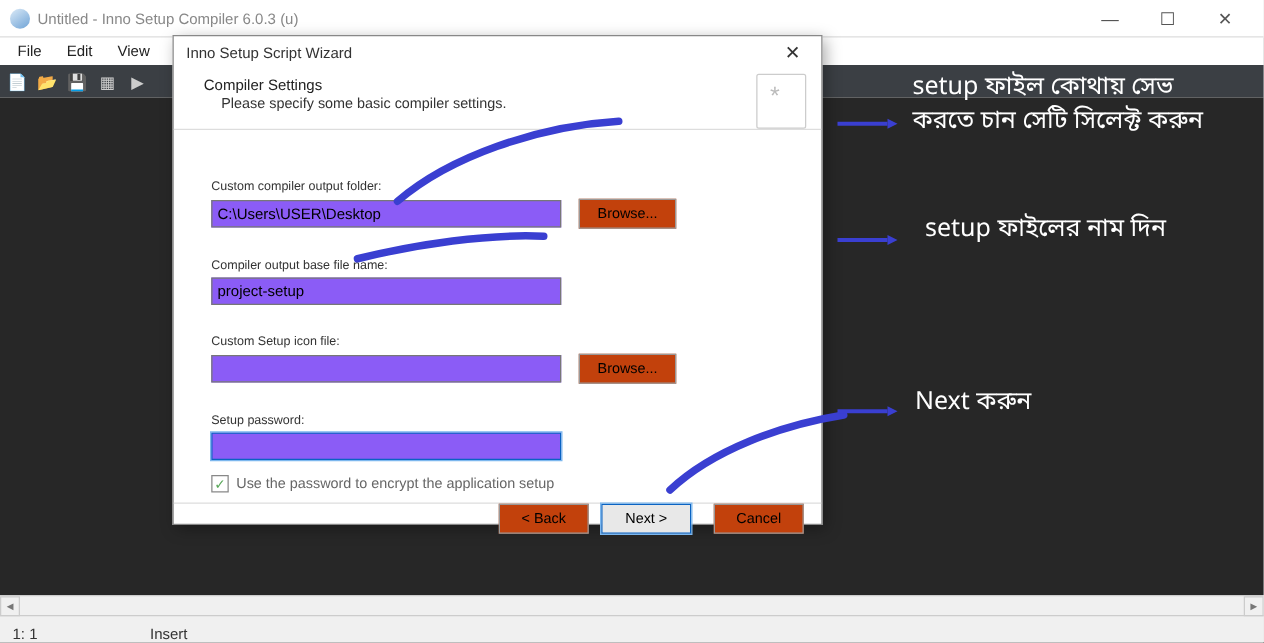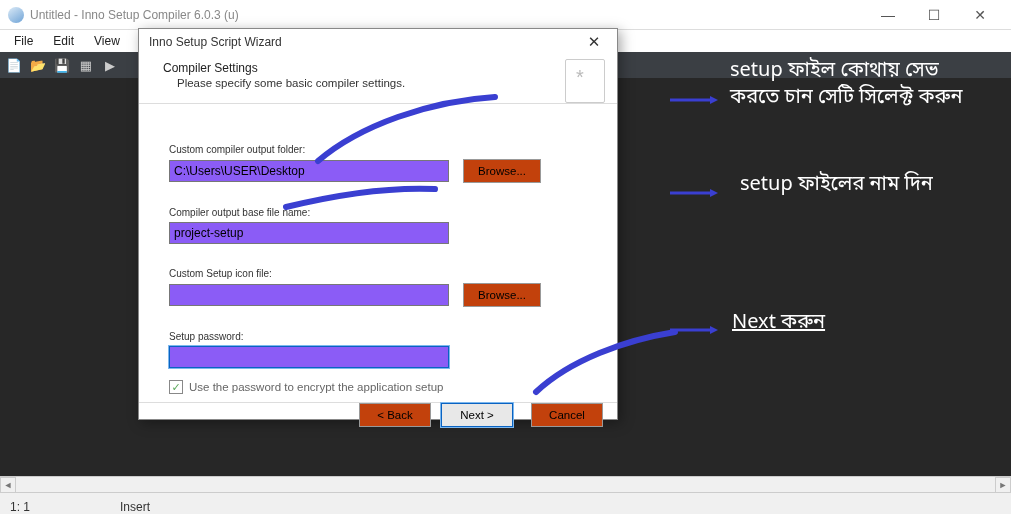--- a/index.html
+++ b/index.html
@@ -21,21 +21,21 @@
 
   .work-area { flex: 1; background: #272727; position:relative; }
 
   .status-bar { height: 22px; background:#f0f0f0; border-top:1px solid #ccc; display:flex; align-items:flex-end; font-size:12px; color:#333; padding:0 10px; gap:90px;}
 
   .hscroll { height:16px; background:#f0f0f0; border-top:1px solid #ccc; position:relative;}
   .hscroll .thumb-left { position:absolute; left:0; top:0; width:16px; height:16px; border:1px solid #ccc; display:flex;align-items:center;justify-content:center;font-size:9px;color:#777;}
   .hscroll .thumb-right { position:absolute; right:0; top:0; width:16px; height:16px; border:1px solid #ccc; display:flex;align-items:center;justify-content:center;font-size:9px;color:#777;}
 
   
-  .dialog { position:absolute; left:138px; top:28px; width:480px; height:392px; background:#fff; border:1px solid #888; box-shadow: 3px 3px 12px rgba(0,0,0,.35); display:flex; flex-direction:column;justify-content:space-between; }
+  .dialog { position:absolute; left:138px; top:28px; width:520px; height:392px; background:#fff; border:1px solid #888; box-shadow: 3px 3px 12px rgba(0,0,0,.35); display:flex; flex-direction:column;justify-content:space-between; }
   .dlg-title { height:28px; display:flex; align-items:center; padding:0 10px; font-size:12px; color:#333; }
   .dlg-close { margin-left:auto; width:26px;height:26px;display:flex;align-items:center;justify-content:center;font-size:15px;color:#333;}
   .dlg-header { padding: 8px 16px 14px 38px; border-bottom:1px solid #ddd; position:relative;}
   .dlg-header .h1 { font-size:12px; font-weight:normal; color:#222; position:absolute; left:24px; top:6px;}
   .dlg-header .sub { font-size:11.5px; color:#333; margin-top:14px;}
   .dlg-header .decor { position:absolute; right:12px; top:4px; width:40px; height:44px; border:1px solid #ccc; border-radius:2px;}
   .dlg-header .decor::before{content:"*"; color:#bbb; font-size:20px; position:absolute; left:10px; top:6px;}
   .dlg-body { padding: 16px 26px 8px 30px; font-size:11.5px; color:#333; }
   .field-label { margin-top:24px; margin-bottom:4px; font-size:10px; color:#333;}
   .field-row { display:flex; align-items:center; gap:14px; }
@@ -173,13 +173,13 @@
 </div>
 <div class="arrow" style="left:664px; top:320px; width:60px;">
   <svg viewBox="0 0 60 10">
       <line x1="0" y1="5" x2="50" y2="5" stroke="#3a3fd1" stroke-width="4"></line>
       <polygon points="50,0 60,5 50,10" fill="#3a3fd1"></polygon>
     </svg>
 </div>
 
 <div class="annot" style="left:730px; top:58px; width:260px;">setup ফাইল কোথায় সেভ করতে চান সেটি সিলেক্ট করুন</div>
 <div class="annot" style="left:740px; top:172px; width:250px;">setup ফাইলের নাম দিন</div>
-<div class="annot" style="left:732px; top:310px; width:250px;text-decoration:underline;">Next করুন</div>
+<div class="annot" style="left:732px; top:310px; width:250px;">Next করুন</div>
 
 </body></html>

